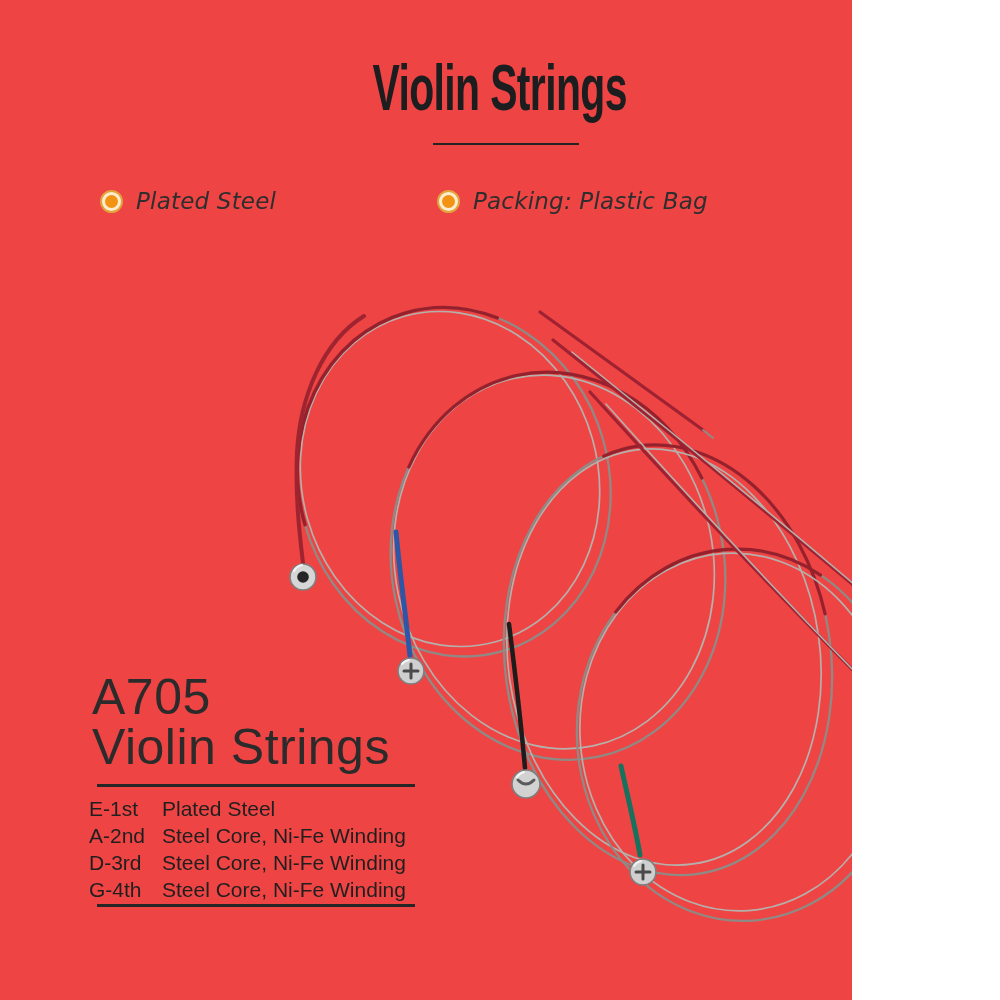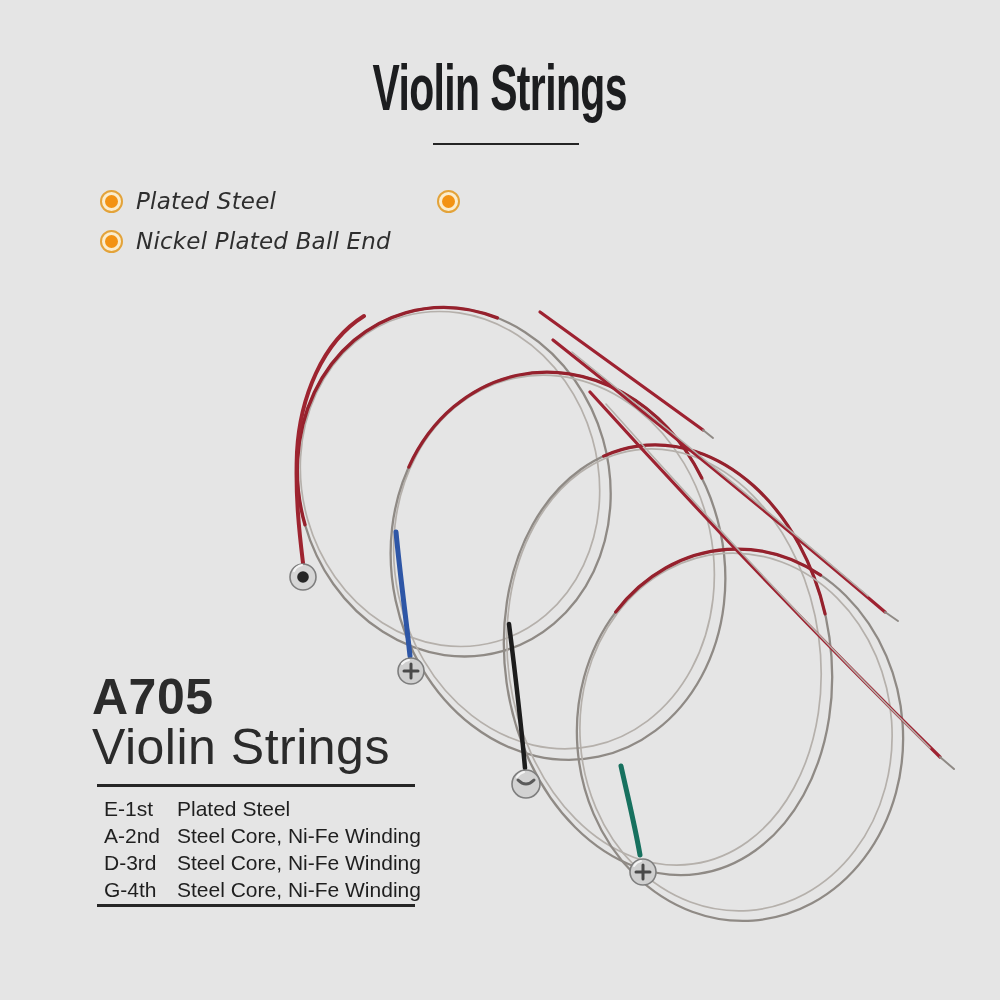--- a/index.html
+++ b/index.html
@@ -1,17 +1,17 @@
 <!DOCTYPE html>
 <html><head>
 <meta charset="utf-8">
 <style>
   html,body{margin:0;padding:0;background:#ffffff;}
   .canvas{
-    position:relative;width:1000px;height:1000px;background:#e5e5e5;overflow:hidden;
+    position:relative;width:852px;height:1000px;background:#ef4444;overflow:hidden;
     font-family:"Liberation Sans",sans-serif;color:#222;
   }
   
   .title-wrap{position:absolute;left:0;top:56px;width:1000px;text-align:center;}
   .title-text{
     display:inline-block;font-size:64px;font-weight:700;color:#1c1d1f;
     letter-spacing:-1px;transform:scaleX(0.64);transform-origin:center;
     white-space:nowrap;line-height:1.0;
   }
   .title-underline{
@@ -35,26 +35,26 @@
     margin-left:13px;font-family:"DejaVu Sans",sans-serif;font-style:italic;
     font-size:23px;color:#2e2e2e;white-space:nowrap;letter-spacing:0.2px;
   }
   
   .photo{position:absolute;left:0;top:0;width:1000px;height:1000px;}
   
   .product-model,.product-name{
     position:absolute;left:92px;font-size:50px;font-weight:400;color:#2b2b2b;
     line-height:1;white-space:nowrap;letter-spacing:0.5px;
   }
-  .product-model{top:672px;font-weight:bold;}
+  .product-model{top:672px;}
   .product-name{top:722px;}
   .rule{position:absolute;left:97px;width:318px;background:#262626;}
   .rule.top{top:784px;height:3px;}
   .rule.bottom{top:904px;height:3px;}
-  .spec-table{position:absolute;left:104px;top:795px;width:320px;}
+  .spec-table{position:absolute;left:89px;top:795px;width:320px;}
   .spec-row{display:flex;height:27px;align-items:center;}
   .spec-string{width:73px;font-size:21px;color:#1f1f1f;white-space:nowrap;}
   .spec-material{font-size:21px;color:#1f1f1f;white-space:nowrap;}
 </style>
 </head>
 <body>
 
 <div class="canvas">
 
   <div class="title-wrap">
@@ -63,32 +63,27 @@
   <div class="title-underline"></div>
 
   <div class="features">
     <div class="f-col c1">
       <div class="feature">
         <span class="bullet">
             <span class="bullet-core"></span>
           </span>
         <span class="feature-label">Plated Steel</span>
       </div>
-      <div class="feature">
-        <span class="bullet">
-            <span class="bullet-core"></span>
-          </span>
-        <span class="feature-label">Nickel Plated Ball End</span>
-      </div>
     </div>
     <div class="f-col c2">
       <div class="feature">
         <span class="bullet">
             <span class="bullet-core"></span>
           </span>
+        <span class="feature-label">Packing: Plastic Bag</span>
       </div>
     </div>
   </div>
 
   <svg class="photo" viewBox="0 0 1000 1000" aria-hidden="true">
     <g fill="none" stroke-linecap="round">
 
       <g>
         <ellipse cx="450" cy="479" rx="148" ry="169" transform="rotate(-16 450 479)" stroke="#b5b0ab" stroke-width="1.7"></ellipse>
         <ellipse cx="454" cy="482" rx="155" ry="176" transform="rotate(-16 454 482)" stroke="#8f8a85" stroke-width="2.3"></ellipse>

